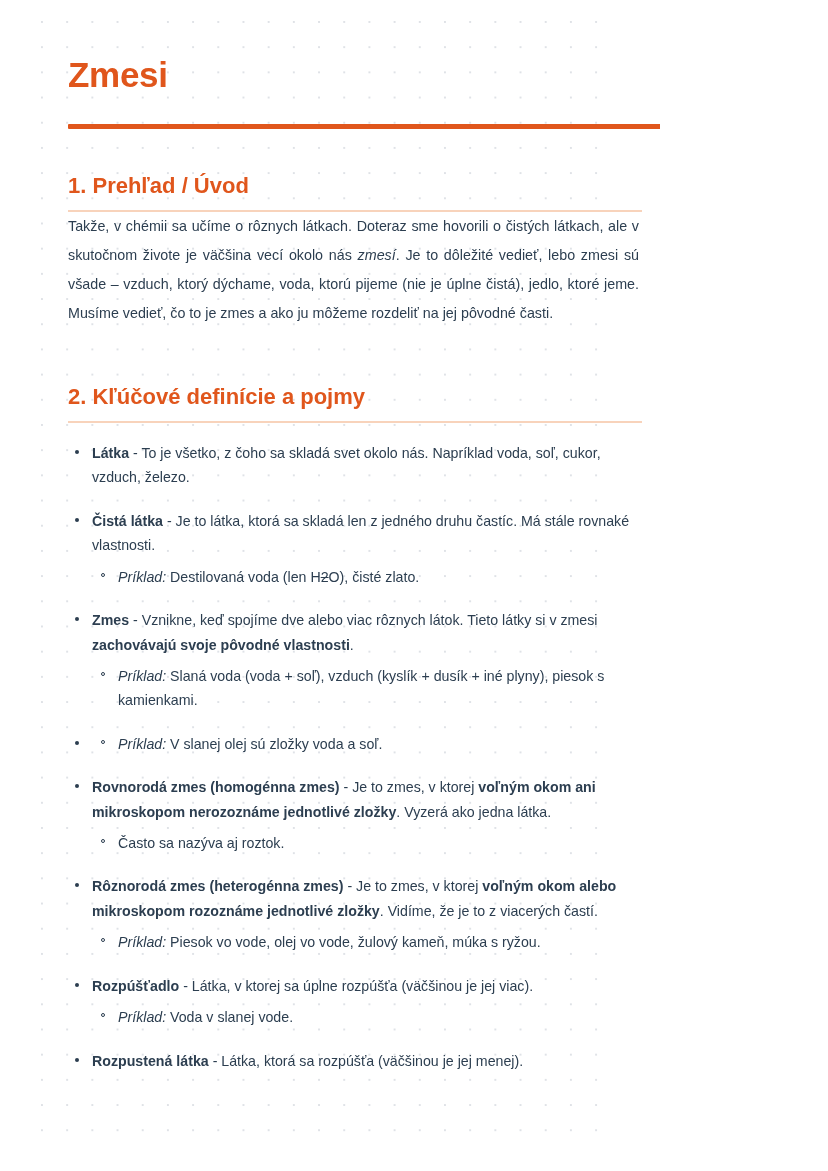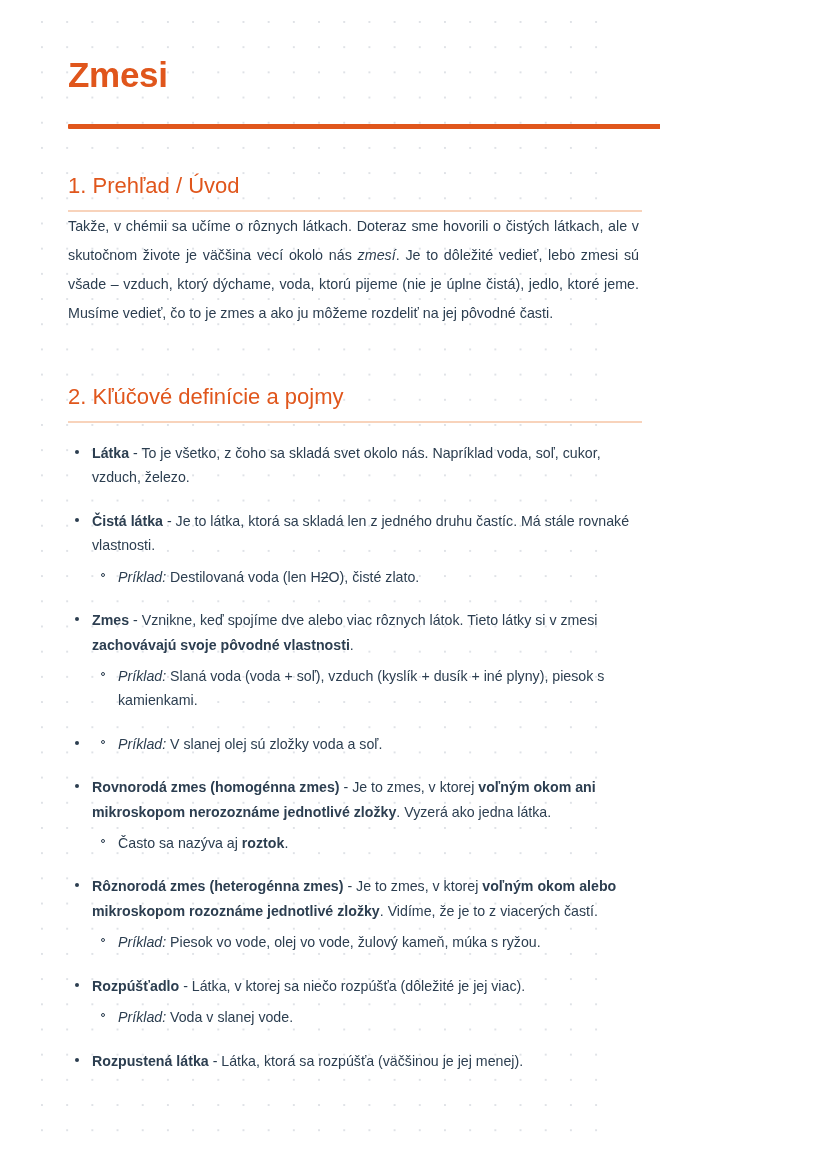--- a/index.html
+++ b/index.html
@@ -85,21 +85,21 @@
   .title-rule {
     height: 5px;
     background: #e0561c;
     width: 651px;
     margin-top: 29px;
     border-radius: 1px;
   }
 
   .section-heading {
     font-size: 22px;
-    font-weight: normal;
+    font-weight: bold;
     color: #e0561c;
     margin: 0;
     line-height: 1.25;
   }
 
   .section-rule {
     height: 2px;
     background: #f8d3bb;
     width: 574px;
     margin-top: 11px;
@@ -167,21 +167,21 @@
     border: 1.2px solid #2c3e50;
     box-sizing: border-box;
     background: transparent;
   }
   .sub-text {
     font-size: 14.2px;
     line-height: 1.72;
     color: #2c3e50;
   }
   .sub-text i { font-style: italic; }
-  .sub-text b { font-weight: bold; }
+  .sub-text b { font-weight: normal; }
 
   
   .sub-digit {
     text-decoration: line-through;
   }
 
   .watermark {
     position: absolute;
     left: 700px;
     top: 1104px;
@@ -262,21 +262,21 @@
         <li class="bullet-item">
           <div class="bullet-text"><b>Rôznorodá zmes (heterogénna zmes)</b><span> - </span><span>Je to zmes, v ktorej </span><b>voľným okom alebo mikroskopom rozoznáme jednotlivé zložky</b><span>. Vidíme, že je to z viacerých častí.</span></div>
           <ul class="subs">
             <li class="sub-item">
               <div class="sub-text"><i>Príklad:</i><span> Piesok vo vode, olej vo vode, žulový kameň, múka s ryžou.</span></div>
             </li>
           </ul>
         </li>
 
         <li class="bullet-item">
-          <div class="bullet-text"><b>Rozpúšťadlo</b><span> - </span><span>Látka, v ktorej sa niečo rozpúšťa (dôležité je jej viac).</span></div>
+          <div class="bullet-text"><b>Rozpúšťadlo</b><span> - </span><span>Látka, v ktorej sa úplne rozpúšťa (väčšinou je jej viac).</span></div>
           <ul class="subs">
             <li class="sub-item">
               <div class="sub-text"><i>Príklad:</i><span> Voda v slanej vode.</span></div>
             </li>
           </ul>
         </li>
 
         <li class="bullet-item">
           <div class="bullet-text"><b>Rozpustená látka</b><span> - </span><span>Látka, ktorá sa rozpúšťa (väčšinou je jej menej).</span></div>
         </li>

